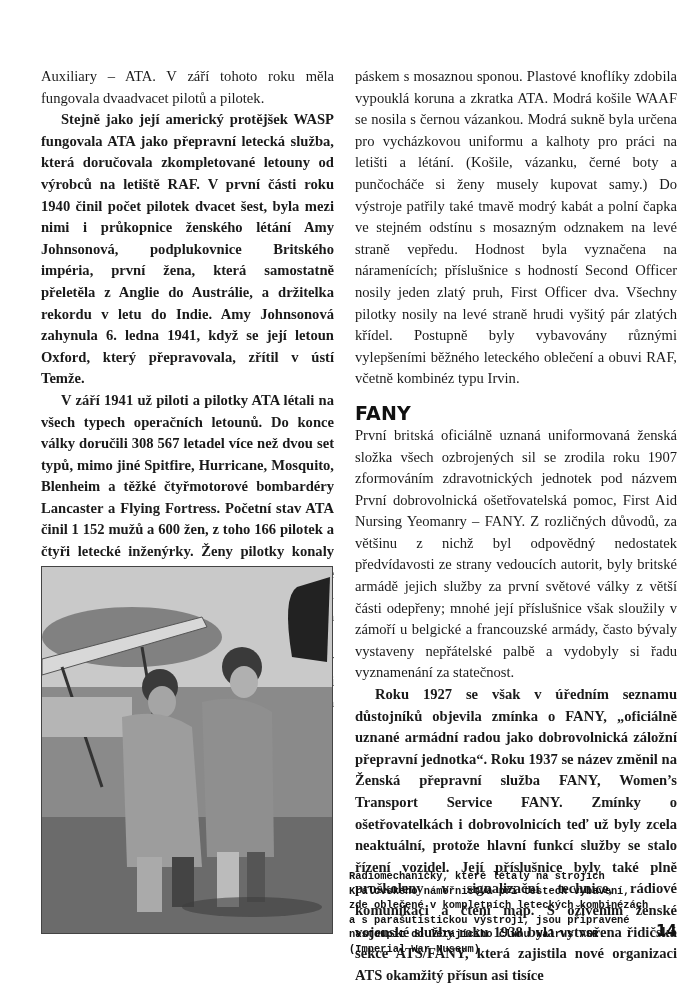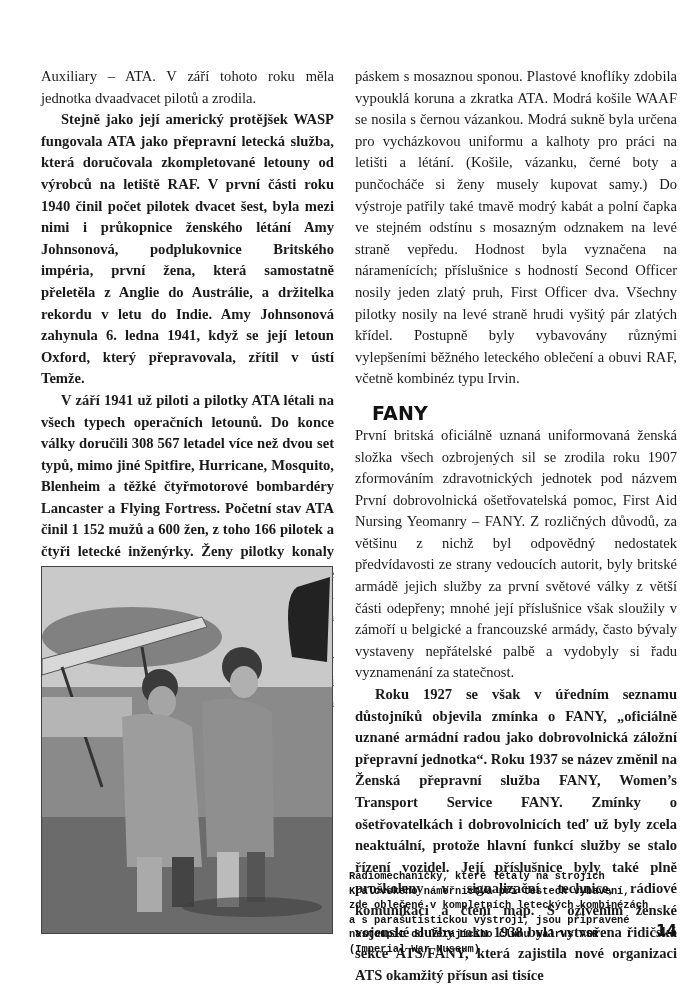--- a/index.html
+++ b/index.html
@@ -2,32 +2,32 @@
 <html><head>
 <meta charset="utf-8">
 <style>
   html, body { margin: 0; padding: 0; background: #ffffff; }
   body { width: 700px; height: 999px; position: relative; overflow: hidden; color: #1a1a1a; }
   .col { position: absolute; top: 66px; font-family: "Liberation Serif", "DejaVu Serif", serif; font-size: 14.6px; line-height: 21.6px; text-align: justify; hyphens: manual; }
   .col-left { left: 41px; width: 293px; }
   .col-right { left: 355px; width: 322px; }
   .col p { margin: 0; text-indent: 0; }
   .col p.ind { text-indent: 20px; font-weight: bold; }
-  .heading { font-family: "DejaVu Sans", "Liberation Sans", sans-serif; font-weight: 900; font-size: 19px; line-height: 22px; margin: 12px 0 1px 17px; letter-spacing: 0.2px; color: #111; }
+  .heading { font-family: "DejaVu Sans", "Liberation Sans", sans-serif; font-weight: 900; font-size: 19px; line-height: 22px; margin: 12px 0 1px 0; letter-spacing: 0.2px; color: #111; }
   .photo { position: absolute; left: 41px; top: 566px; width: 292px; height: 368px; border: 1px solid #444; box-sizing: border-box; overflow: hidden;
     background: linear-gradient(180deg, #cfcfcf 0%, #bdbdbd 18%, #8e8e8e 30%, #9b9b9b 45%, #7a7a7a 60%, #6a6a6a 80%, #5a5a5a 100%); }
   .caption { position: absolute; left: 349px; top: 869px; width: 300px; font-family: Liberation Mono, monospace; font-weight: bold; font-size: 10.4px; line-height: 14.6px; color: #111; }
   .pageno { position: absolute; left: 656px; top: 922px; font-family: "DejaVu Sans", "Liberation Sans", sans-serif; font-weight: 900; font-size: 15px; color: #111; }
   svg { display: block; }
 </style>
 </head>
 <body>
 
 <div class="col col-left">
-  <p>Auxiliary – ATA. V září tohoto roku měla jednotka dvaadvacet pilotů a zrodila.</p>
+  <p>Auxiliary – ATA. V září tohoto roku měla fungovala dvaadvacet pilotů a pilotek.</p>
   <p class="ind">Stejně jako její americký protějšek WASP fungovala ATA jako přepravní letecká služba, která doručovala zkompletované letouny od výrobců na letiště RAF. V první části roku 1940 činil počet pilotek dvacet šest, byla mezi nimi i průkopnice ženského létání Amy Johnsonová, podplukovnice Britského impéria, první žena, která samostatně přeletěla z Anglie do Austrálie, a držitelka rekordu v letu do Indie. Amy Johnsonová zahynula 6. ledna 1941, když se její letoun Oxford, který přepravovala, zřítil v ústí Temže.</p>
   <p class="ind">V září 1941 už piloti a pilotky ATA létali na všech typech operačních letounů. Do konce války doručili 308 567 letadel více než dvou set typů, mimo jiné Spitfire, Hurricane, Mosquito, Blenheim a těžké čtyřmotorové bombardéry Lancaster a Flying Fortress. Početní stav ATA činil 1 152 mužů a 600 žen, z toho 166 pilotek a čtyři letecké inženýrky. Ženy pilotky konaly přesně tytéž povinnosti jako muži a od konce roku 1943 měly stejný plat i práva. V průběhu služby zemřely čtyři pilotky, jedna letecká inženýrka a jedna zdravotní sestra.</p>
   <p class="ind">Uniformy ATA se skládaly ze služební blůzy v tmavě modré barvě se čtyřmi našitými kapsami s patkami a zapínáním na knoflíky a látkovým</p>
 </div>
 
 <div class="col col-right">
   <p>páskem s mosaznou sponou. Plastové knoflíky zdobila vypouklá koruna a zkratka ATA. Modrá košile WAAF se nosila s černou vázankou. Modrá sukně byla určena pro vycházkovou uniformu a kalhoty pro práci na letišti a létání. (Košile, vázanku, černé boty a punčocháče si ženy musely kupovat samy.) Do výstroje patřily také tmavě modrý kabát a polní čapka ve stejném odstínu s mosazným odznakem na levé straně vepředu. Hodnost byla vyznačena na náramenících; příslušnice s hodností Second Officer nosily jeden zlatý pruh, First Officer dva. Všechny pilotky nosily na levé straně hrudi vyšitý pár zlatých křídel. Postupně byly vybavovány různými vylepšeními běžného leteckého oblečení a obuvi RAF, včetně kombinéz typu Irvin.</p>
   <div class="heading">FANY</div>
   <p>První britská oficiálně uznaná uniformovaná ženská složka všech ozbrojených sil se zrodila roku 1907 zformováním zdravotnických jednotek pod názvem První dobrovolnická ošetřovatelská pomoc, First Aid Nursing Yeomanry – FANY. Z rozličných důvodů, za většinu z nichž byl odpovědný nedostatek předvídavosti ze strany vedoucích autorit, byly britské armádě jejich služby za první světové války z větší části odepřeny; mnohé její příslušnice však sloužily v zámoří u belgické a francouzské armády, často bývaly vystaveny nepřátelské palbě a vydobyly si řadu vyznamenání za statečnost.</p>
   <p class="ind">Roku 1927 se však v úředním seznamu důstojníků objevila zmínka o FANY, „oficiálně uznané armádní radou jako dobrovolnická záložní přepravní jednotka“. Roku 1937 se název změnil na Ženská přepravní služba FANY, Women’s Transport Service FANY. Zmínky o ošetřovatelkách i dobrovolnicích teď už byly zcela neaktuální, protože hlavní funkcí služby se stalo řízení vozidel. Její příslušnice byly také plně proškoleny v signalizační technice, rádiové komunikaci a čtení map. S oživením ženské vojenské služby roku 1938 byla vytvořena řidičská sekce ATS/FANY, která zajistila nové organizaci ATS okamžitý přísun asi tisíce</p>

